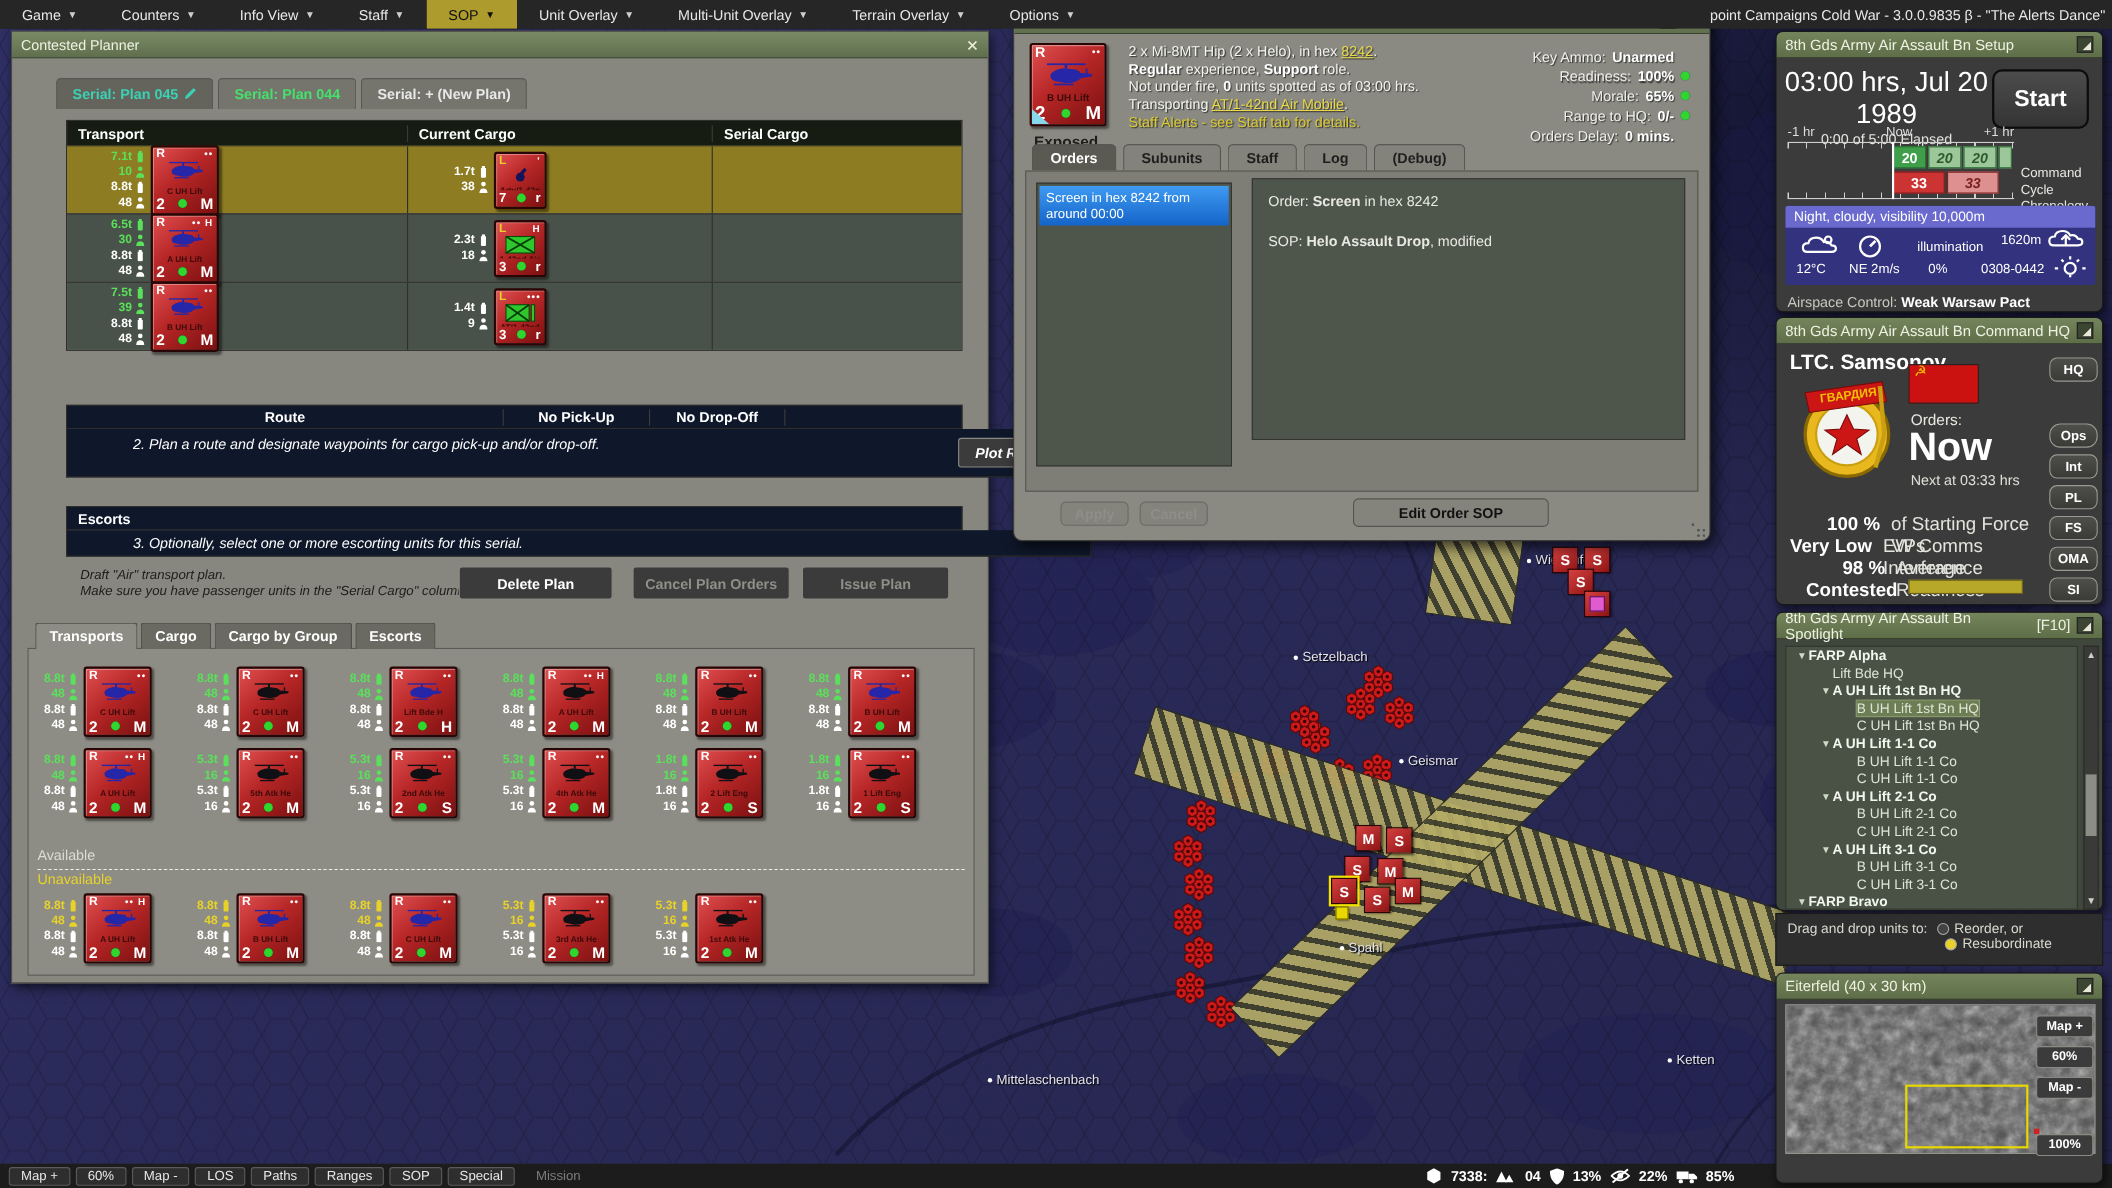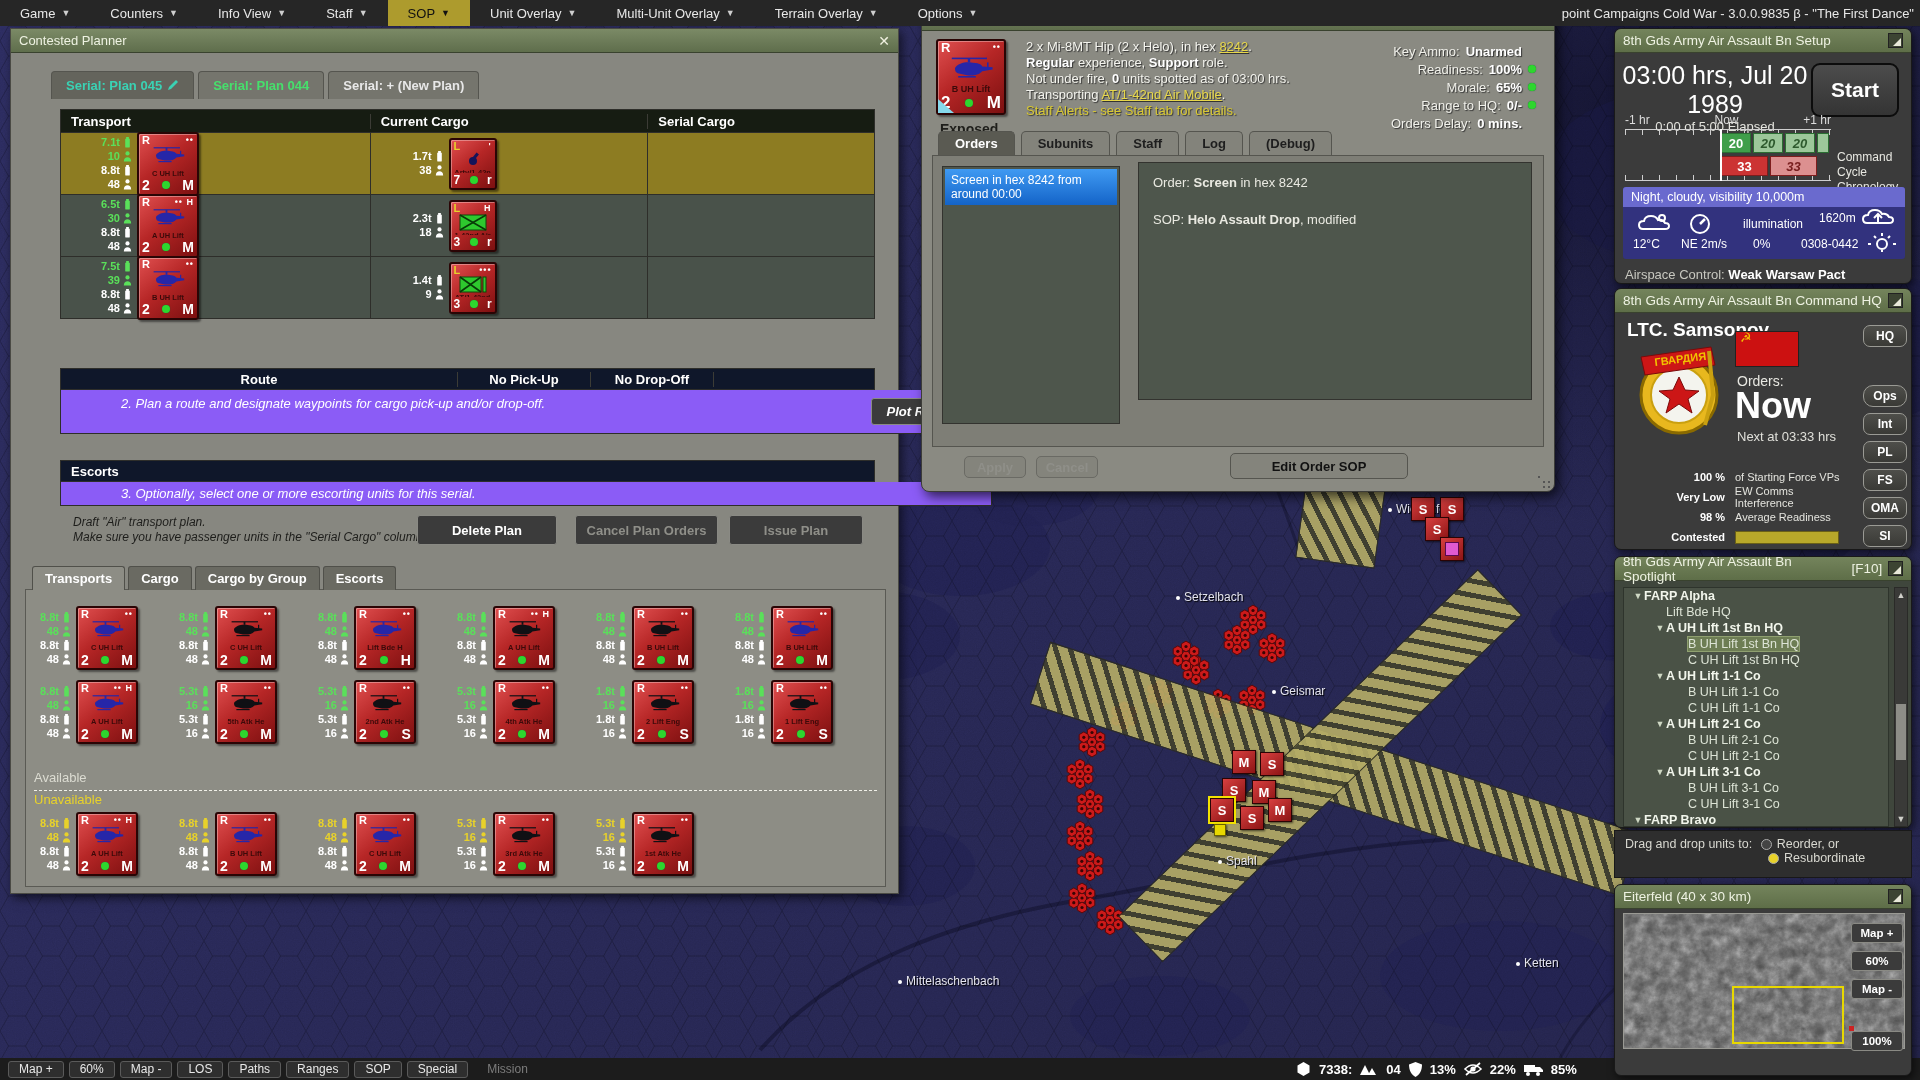--- a/index.html
+++ b/index.html
@@ -89,21 +89,21 @@
   .counter.big .c-name{font-size:9px;}
   .counter.big .c-bot{font-size:17px;height:18px;}
   .counter.big::after{content:"";position:absolute;left:0;bottom:0;width:16px;height:14px;
     background:#86d8ea;clip-path:polygon(0 0,0 100%,100% 100%);}
 
   
   .sect-head{position:absolute;left:49px;width:815px;background:#0f172a;color:#fff;
     font-weight:bold;font-size:13px;height:22px;display:flex;align-items:center;border:1px solid #2e2e2a;}
   .route-cols{display:flex;width:100%;}
   .route-cols div{text-align:center;}
-  .blue-band{position:absolute;left:49px;width:932px;background:#8b5cf6;color:#fff;
+  .blue-band{position:absolute;left:49px;width:932px;background:#0f172a;color:#fff;
     font-style:italic;font-size:13px;padding:6px 0 0 60px;border:1px solid #2e2e2a;border-top:none;}
   .btn{background:#3b3b3b;border:1px solid #8a8a84;border-radius:3px;color:#fff;
     font-weight:bold;font-size:13px;display:flex;align-items:center;justify-content:center;}
   .btn.disabled{color:#8f8f89;}
   .note{position:absolute;color:#1d1d1a;font-style:italic;font-size:12px;line-height:1.25;}
 
   
   #pool{position:absolute;left:14px;top:560px;width:861px;height:298px;background:#8d8d85;
     border:1px solid #5a5a54;}
   .pool-tabs{position:absolute;left:6px;top:-24px;display:flex;gap:3px;}
@@ -178,21 +178,21 @@
   .airspace{position:absolute;left:0px;top:236px;width:296px;padding:2px 10px;font-size:13px;color:#c8c8c0;}
   .airspace b{color:#fff;}
 
   #cmd-leader{position:absolute;left:12px;top:30px;font-size:19px;font-weight:bold;color:#fff;}
   .side-btn{position:absolute;left:248px;width:44px;height:22px;border:1px solid #9a9a94;border-radius:7px;
     background:linear-gradient(#4e4e4a,#3a3a36);color:#fff;font-size:12px;font-weight:bold;
     display:flex;align-items:center;justify-content:center;}
   #cmd-orders-label{position:absolute;left:122px;top:84px;font-size:14px;color:#e8e8e2;}
   #cmd-now{position:absolute;left:120px;top:96px;font-size:36px;font-weight:bold;color:#fff;}
   #cmd-next{position:absolute;left:122px;top:140px;font-size:13px;color:#e0e0da;}
-  .cmd-stat{position:absolute;left:10px;width:230px;display:flex;font-size:11px;height:20px;align-items:center;}
+  .cmd-stat{position:absolute;left:10px;width:230px;display:flex;font-size:17px;height:20px;align-items:flex-start;}
   .cmd-stat .v{width:110px;text-align:right;font-weight:bold;color:#fff;padding-right:10px;}
   .cmd-stat .l{color:#e4e4de;}
   .contested-bar{width:104px;height:13px;background:#b8a82a;border:1px solid #6a6018;}
   #ussr-flag{position:absolute;left:120px;top:42px;width:64px;height:36px;background:#cc1111;
     border:1px solid #222;color:#f2c200;font-size:13px;}
   #ussr-flag span{position:absolute;left:4px;top:-2px;}
 
   
   #tree{position:absolute;left:8px;top:30px;width:266px;height:240px;overflow:hidden;
     background:#4a5246;border:1px solid #2e342c;}
@@ -344,21 +344,21 @@
     </div>
     <div class="menu-item">
       <span>Terrain Overlay</span>
       <span class="chev">▼</span>
     </div>
     <div class="menu-item">
       <span>Options</span>
       <span class="chev">▼</span>
     </div>
   </div>
-<div id="app-title">point Campaigns Cold War - 3.0.0.9835 β - "The First Dance"</div>
+<div id="app-title">point Campaigns Cold War - 3.0.0.9835 β - "The Alerts Dance"</div>
 
 <div id="planner">
   <div class="win-header">
     <span>Contested Planner</span>
     <span class="spacer"></span>
     <span class="close-x">✕</span>
   </div>
   <div class="serial-tabs" id="serial-tabs">
       <div class="stab active"><span>Serial: Plan 045</span><span class="pencil"><svg width="11" height="11" viewBox="0 0 11 11">
             <path d="M0 11 L1 8 L8 1 L10 3 L3 10 Z" fill="#3ad2b4"></path>

